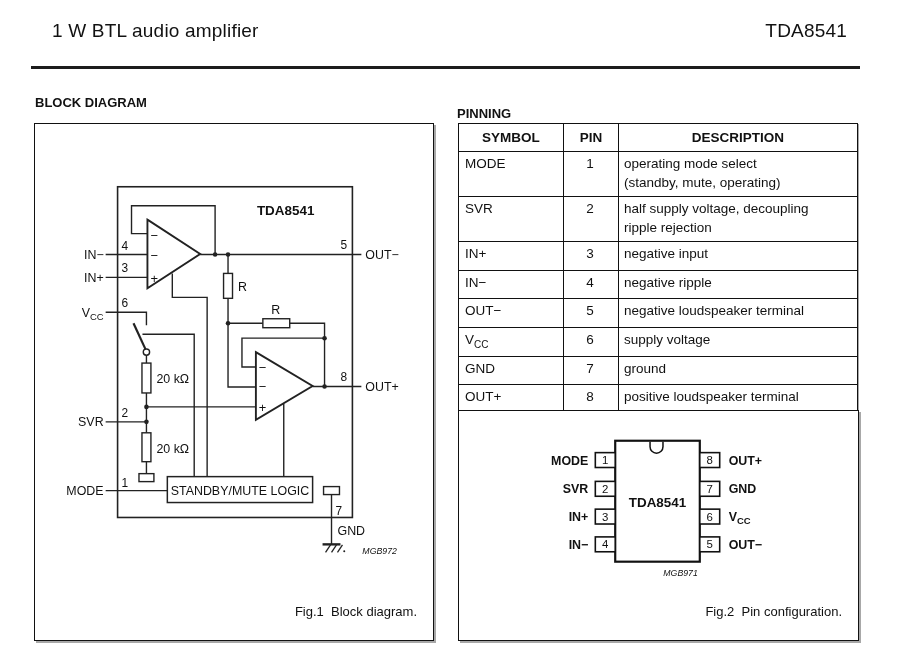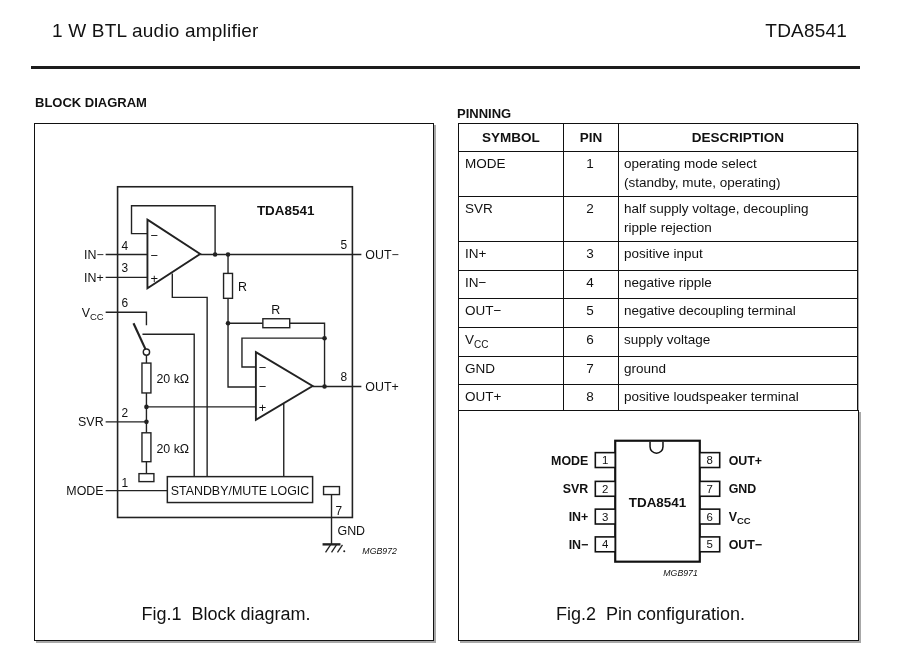--- a/index.html
+++ b/index.html
@@ -5,21 +5,21 @@
   html,body{margin:0;padding:0;background:#fff;}
   .page{position:relative;width:899px;height:655px;background:#fff;overflow:hidden;
         font-family:"Liberation Sans", sans-serif;color:#111;}
   .abs{position:absolute;}
   .title{font-size:19px;letter-spacing:0.2px;}
   .rule{background:#1c1c1c;}
   .sect{font-size:13px;font-weight:bold;}
   .figbox{position:absolute;border:1.4px solid #111;box-sizing:border-box;background:#fff;
           box-shadow:2px 2px 0 #a8a8a8;}
   .figbox svg{position:absolute;inset:0;width:100%;height:100%;}
-  .caption{position:absolute;left:0;right:16px;text-align:center;font-size:18px;white-space:pre;}
+  .caption{position:absolute;left:0;right:16px;text-align:right;font-size:13px;white-space:pre;}
   
   .pin-table{border-collapse:collapse;table-layout:fixed;width:399px;font-size:13.5px;
              box-shadow:1px 1px 0 #a8a8a8;}
   .pin-table th,.pin-table td{border:1.5px solid #111;box-sizing:border-box;}
   .pin-table th{height:28px;font-size:13.5px;font-weight:bold;text-align:center;vertical-align:middle;padding:2px;}
   .pin-table td{padding:2px 4px 2px 6px;vertical-align:top;line-height:19px;}
   td.pin{text-align:center;padding-left:2px;}
   td.desc{white-space:pre-line;padding-left:5px;}
   tr.twoline td{height:45px;}
   tr.oneline td{height:25px;}
@@ -61,31 +61,31 @@
         </tr>
         <tr class="twoline">
           <td><span>SVR</span><sub></sub></td>
           <td class="pin">2</td>
           <td class="desc">half supply voltage, decoupling
 ripple rejection</td>
         </tr>
         <tr class="oneline">
           <td><span>IN+</span><sub></sub></td>
           <td class="pin">3</td>
-          <td class="desc">positive input</td>
+          <td class="desc">negative input</td>
         </tr>
         <tr class="oneline">
           <td><span>IN−</span><sub></sub></td>
           <td class="pin">4</td>
           <td class="desc">negative ripple</td>
         </tr>
         <tr class="oneline">
           <td><span>OUT−</span><sub></sub></td>
           <td class="pin">5</td>
-          <td class="desc">negative decoupling terminal</td>
+          <td class="desc">negative loudspeaker terminal</td>
         </tr>
         <tr class="oneline">
           <td><span>V</span><sub>CC</sub></td>
           <td class="pin">6</td>
           <td class="desc">supply voltage</td>
         </tr>
         <tr class="oneline">
           <td><span>GND</span><sub></sub></td>
           <td class="pin">7</td>
           <td class="desc">ground</td>

